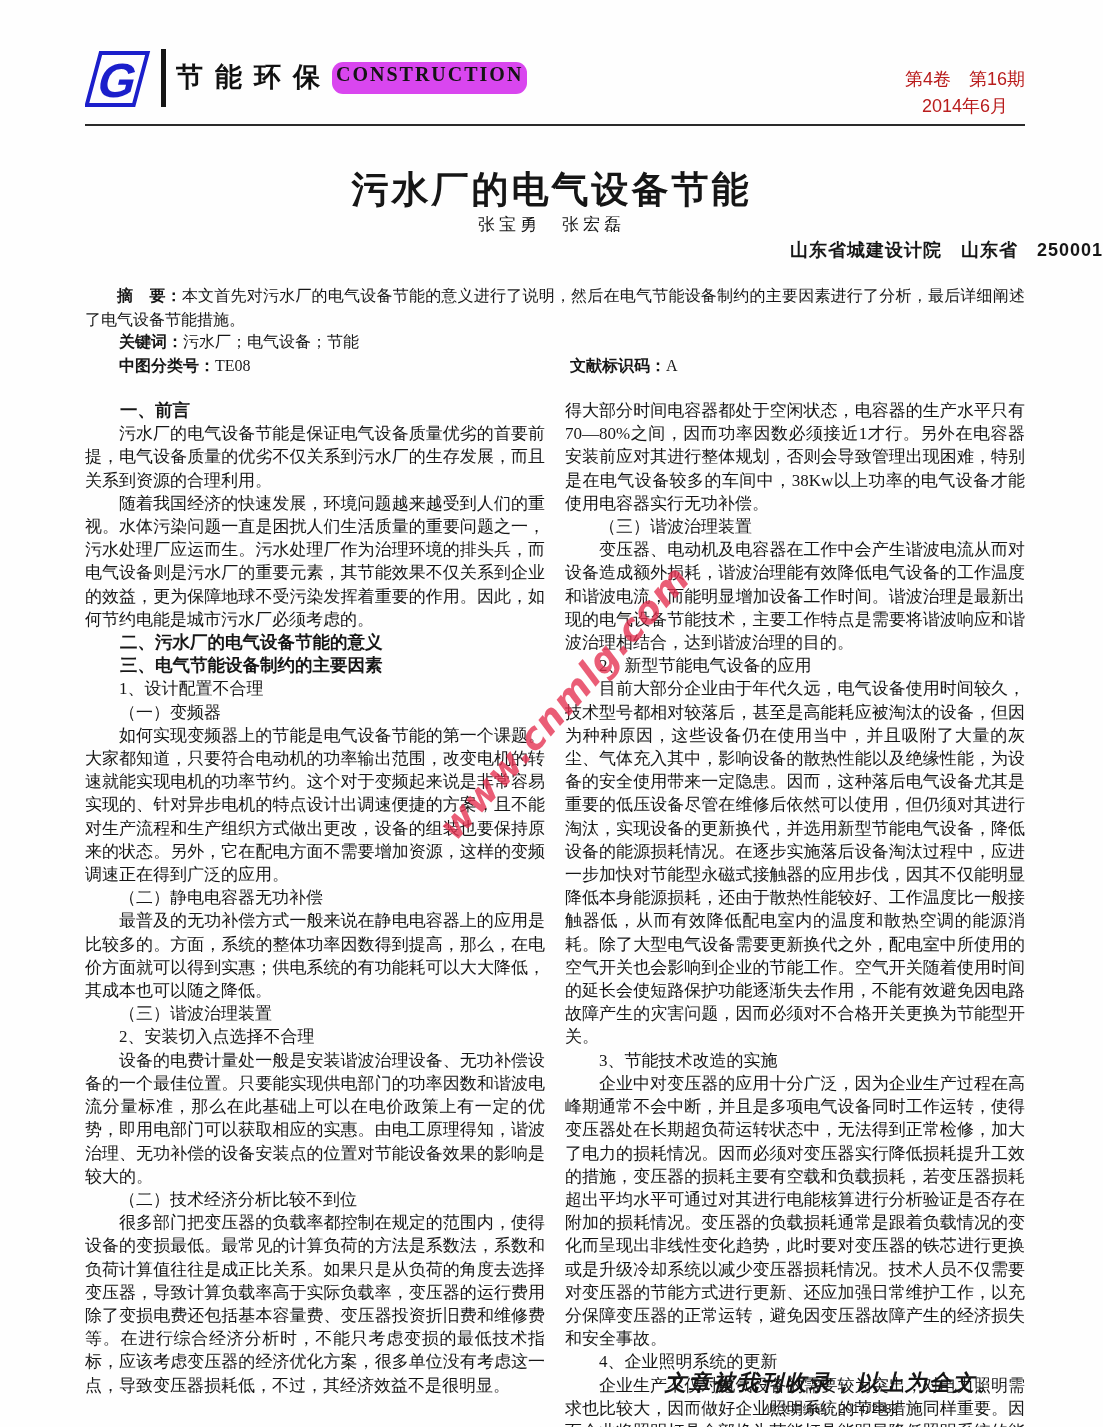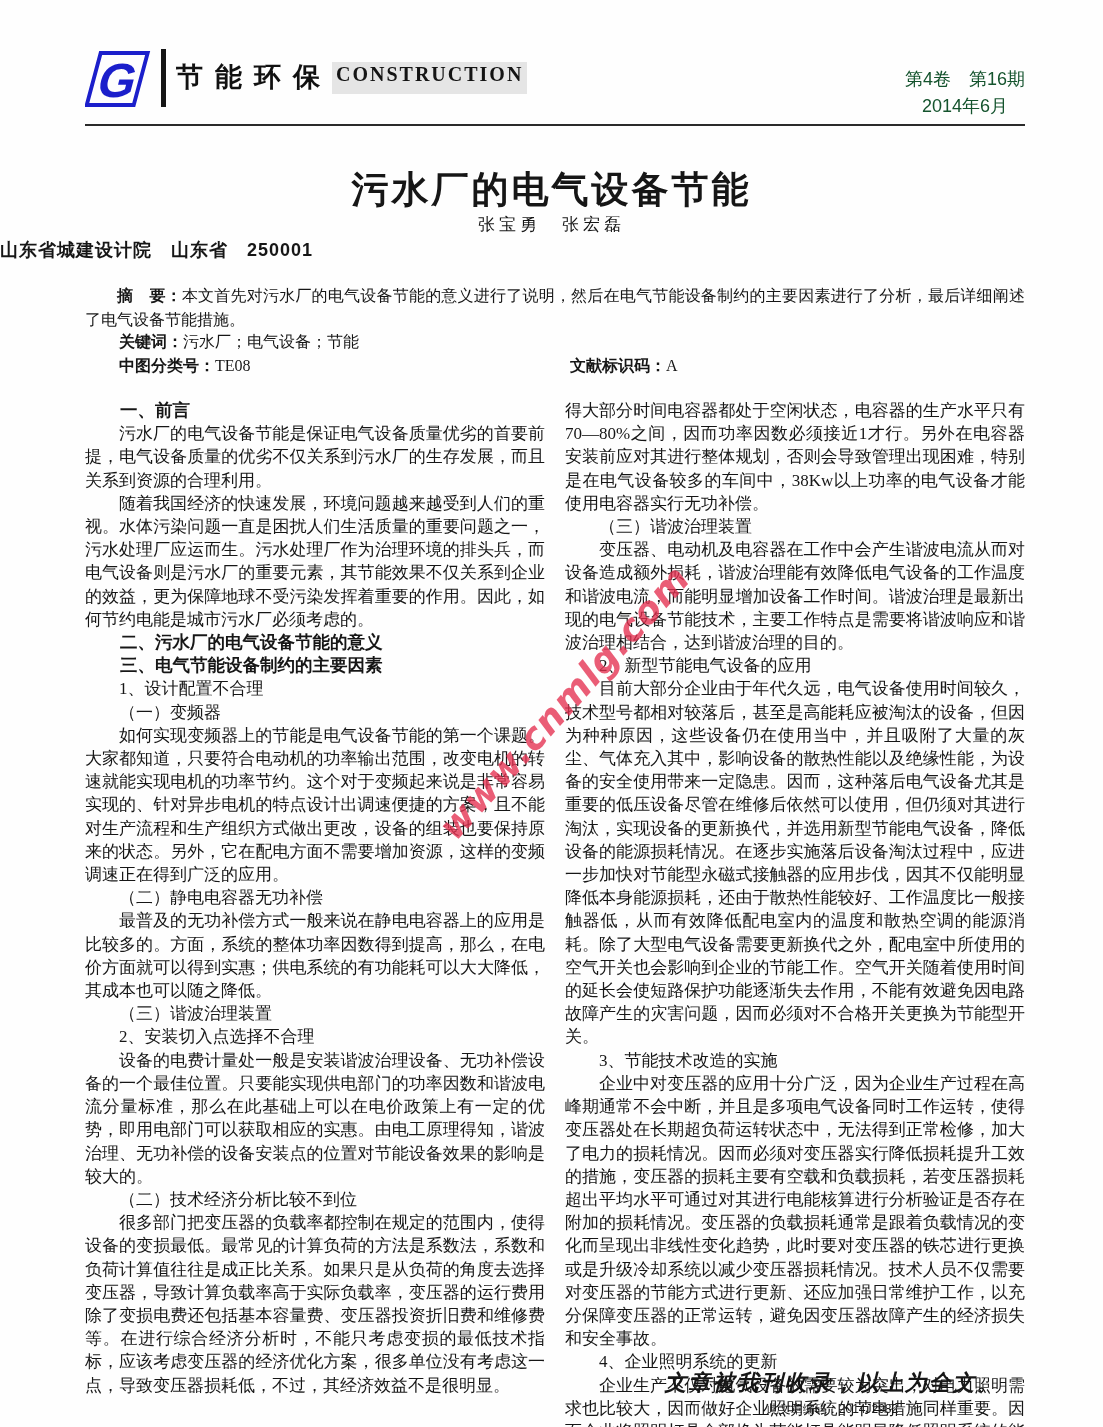--- a/index.html
+++ b/index.html
@@ -17,40 +17,40 @@
   }
   .logo { display:flex; align-items:center; }
   .logo-divider { width:5px; height:58px; background:#151515; margin:0 10px 0 4px; }
   .logo-text { display:flex; flex-direction:row; justify-content:center; }
   .logo-cn {
     font-family:"Liberation Sans","DejaVu Sans",sans-serif; font-weight:bold;
     font-size:27px; letter-spacing:12px; line-height:1.15; white-space:nowrap; color:#111;
   }
   .logo-en {
     font-family:"Liberation Serif",serif; font-weight:bold; font-size:20px;
-    letter-spacing:2px; background:#e5e5e5; color:#141414;
-    padding:0 4px; width:fit-content; line-height:1.2;
+    letter-spacing:2px; background:#d946ef; color:#141414;
+    padding:0 4px; width:fit-content; line-height:1.2;border-radius:11px;
   }
   .issue {
     text-align:center; font-family:"Liberation Sans","DejaVu Sans",sans-serif;
-    font-size:18px; line-height:1.5; margin-top:20px; color:#14532d;
+    font-size:18px; line-height:1.5; margin-top:20px; color:#b91c1c;
   }
 
   
   .title {
     position:absolute; top:140px; left:0; width:100%; text-align:center;
     font-family:"Liberation Sans","DejaVu Sans",sans-serif; font-weight:bold;
     font-size:37px; letter-spacing:3px;
   }
   .authors {
     position:absolute; top:213px; left:0; width:100%; text-align:center;
     font-size:17px; letter-spacing:4px;
   }
   .affiliation {
-    position:absolute; top:238px; left:0; width:100%; text-align:left;
+    position:absolute; top:238px; left:0; width:100%; text-align:right;
     font-family:"Liberation Sans","DejaVu Sans",sans-serif; font-weight:bold; font-size:18px;
     letter-spacing:1px;
   }
 
   
   .abstract {
     position:absolute; top:284px; left:85px; width:940px;
     font-size:16px; line-height:24px; text-align:justify; text-indent:2em;
   }
   .lbl { font-family:"Liberation Sans","DejaVu Sans",sans-serif; font-weight:bold; }

